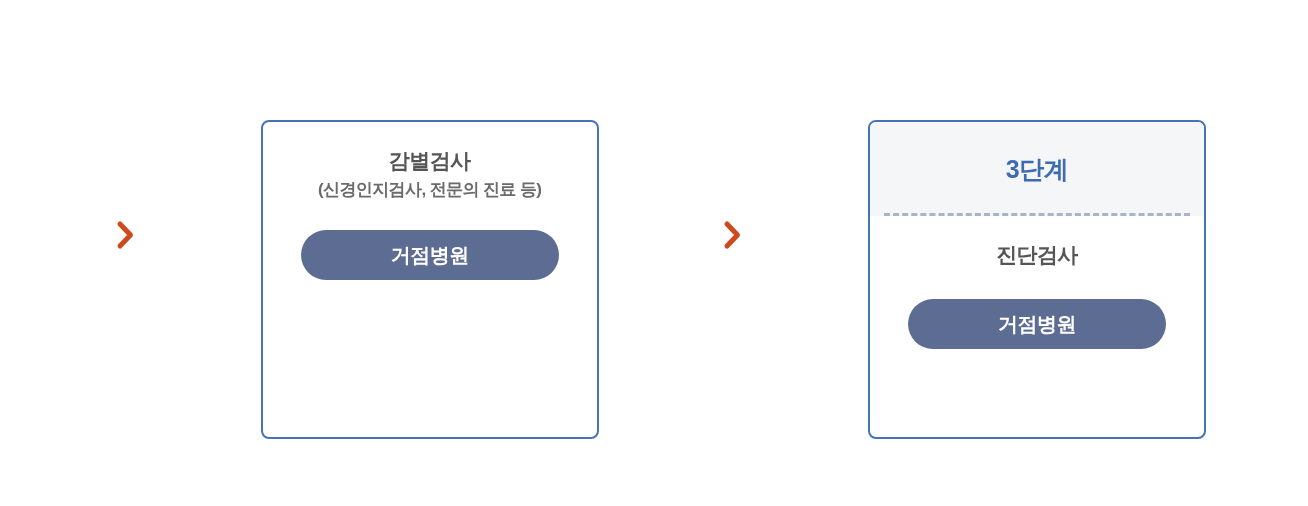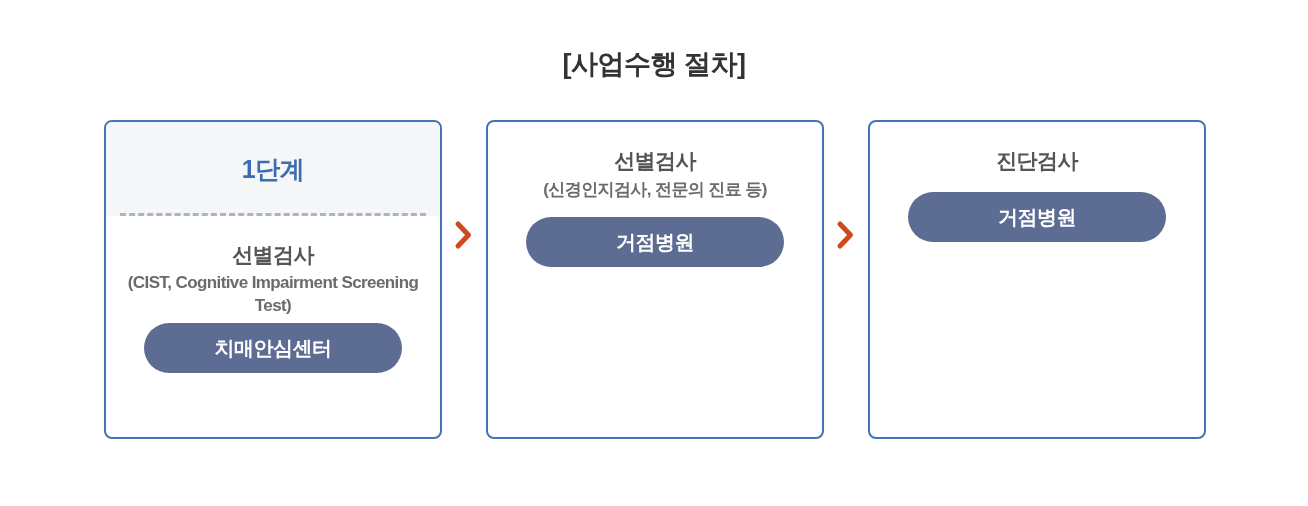--- a/index.html
+++ b/index.html
@@ -116,21 +116,21 @@
     font-size: 17px;
     font-weight: bold;
     color: #6b6b6b;
     letter-spacing: -0.6px;
     line-height: 23px;
     text-align: center;
     max-width: 310px;
   }
 
   .provider-pill {
-    margin-top: 16px;
+    margin-top: 29px;
     min-width: 258px;
     height: 50px;
     border-radius: 25px;
     background: #5D6C93;
     color: #ffffff;
     font-size: 20px;
     font-weight: bold;
     letter-spacing: -0.5px;
     display: flex;
     align-items: center;
@@ -156,60 +156,52 @@
   .chevron svg {
     margin-top: 100px;
     display: block;
   }
 </style>
 </head>
 <body>
 
 <div class="page">
 
-  <div class="page-title">[사업수행 절차]</div>
 
   <div class="flow">
 
-    <div class="step-card tight">
-      <div class="card-header">
-        <div class="stage-label">1단계</div>
-      </div>
-      <div class="card-body">
-        <div class="test-name">선별검사</div>
-        <div class="test-detail">(CIST, Cognitive Impairment Screening Test)</div>
-        <div class="provider-pill">치매안심센터</div>
-      </div>
-    </div>
 
     <div class="chevron">
       <span>
         <svg width="20" height="30" viewBox="0 0 20 30" aria-hidden="true">
           <path d="M4 4 L14.5 15 L4 26" fill="none" stroke="#CE4A1E" stroke-width="5" stroke-linecap="round" stroke-linejoin="round"></path>
         </svg>
       </span>
     </div>
 
     <div class="step-card">
       <div class="card-body">
-        <div class="test-name">선별검사</div>
+        <div class="test-name">감별검사</div>
         <div class="test-detail">(신경인지검사, 전문의 진료 등)</div>
         <div class="provider-pill">거점병원</div>
       </div>
     </div>
 
     <div class="chevron">
       <span>
         <svg width="20" height="30" viewBox="0 0 20 30" aria-hidden="true">
           <path d="M4 4 L14.5 15 L4 26" fill="none" stroke="#CE4A1E" stroke-width="5" stroke-linecap="round" stroke-linejoin="round"></path>
         </svg>
       </span>
     </div>
 
     <div class="step-card">
+      <div class="card-header">
+        <div class="stage-label">3단계</div>
+      </div>
       <div class="card-body">
         <div class="test-name">진단검사</div>
         <div class="provider-pill">거점병원</div>
       </div>
     </div>
 
   </div>
 </div>
 
 </body></html>

